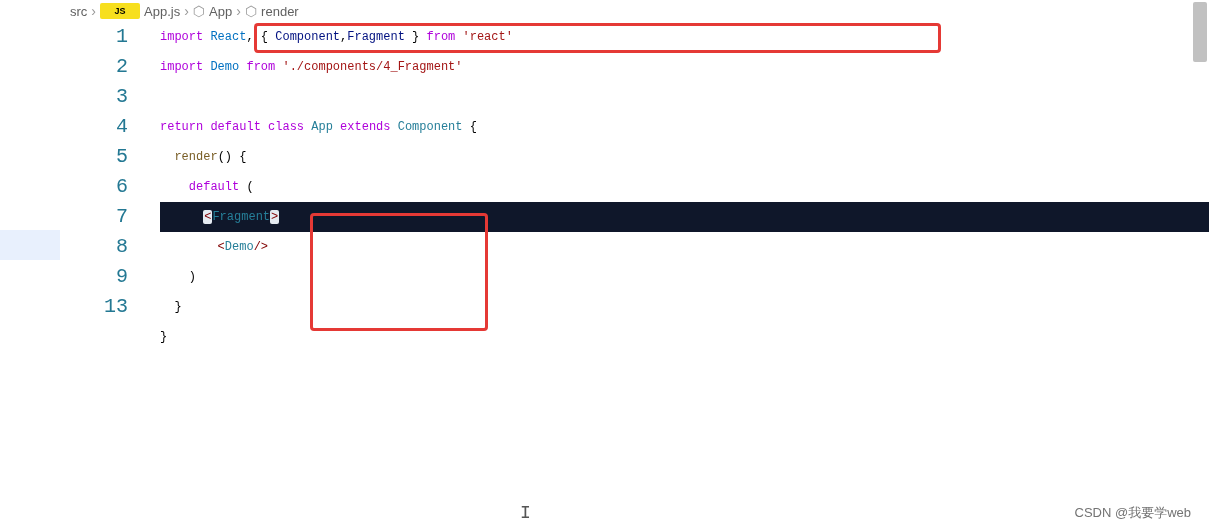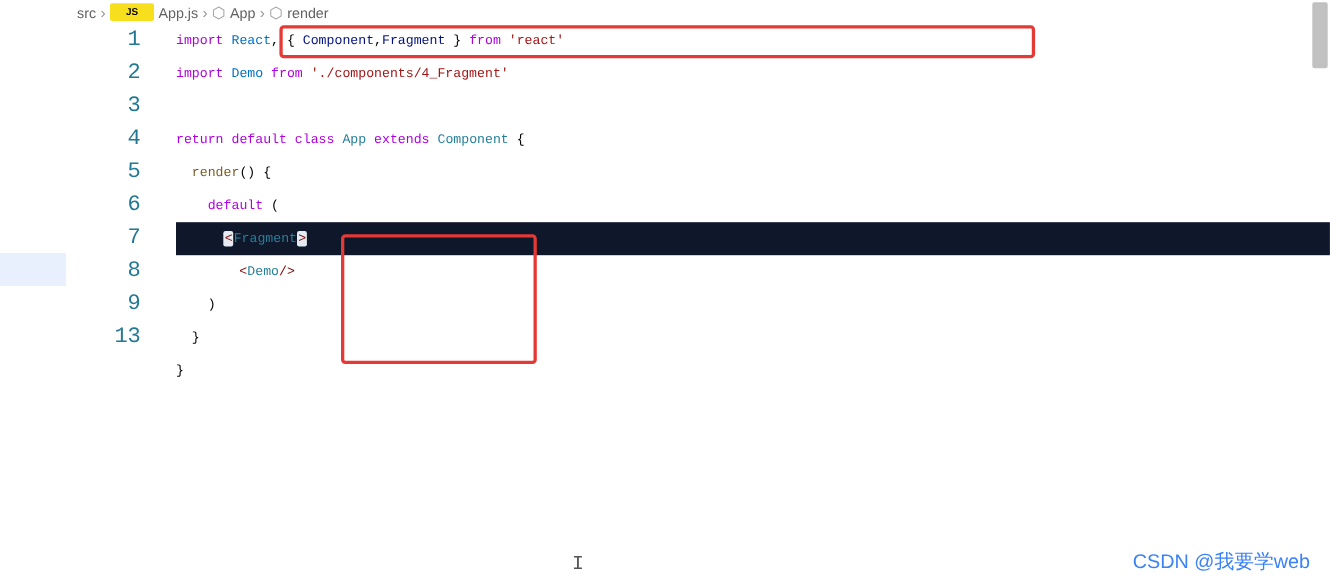--- a/index.html
+++ b/index.html
@@ -20,21 +20,21 @@
     .t-cls { color: #267f99; }
     .t-str { color: #a31515; }
     .t-fn { color: #795e26; }
     .t-pn { color: #000; }
     .t-tag { color: #267f99; }
     .t-ang { color: #800000; }
     .sel-bg { background: #e5ebf1; border-radius: 2px; padding: 0 1px; }
     .hl-row { background: #0f172a; }
     .red-box-1 { position: absolute; border: 3px solid #e53935; border-radius: 4px; left: 254px; top: 23px; width: 687px; height: 30px; pointer-events: none; }
     .red-box-2 { position: absolute; border: 3px solid #e53935; border-radius: 4px; left: 310px; top: 213px; width: 178px; height: 118px; pointer-events: none; }
-    .watermark { position: absolute; right: 18px; bottom: 6px; color: #3b82f6; font-size: 18px; font-family: -apple-system, sans-serif; }
+    .watermark { position: absolute; right: 18px; bottom: 6px; color: #737373; font-size: 13px; font-family: -apple-system, sans-serif; }
     .cursor { position: absolute; left: 520px; bottom: 5px; font-size: 18px; color: #555; }
     .scrollbar { position: absolute; right: 2px; top: 2px; width: 14px; height: 60px; background: #c1c1c1; border-radius: 2px; }
     .blue-strip { position: absolute; left: 0; top: 230px; width: 60px; height: 30px; background: #e8f0fd; }
   </style>
 </head>
 <body>
 
 <div class="blue-strip"></div>
 
 <div class="editor-area">

